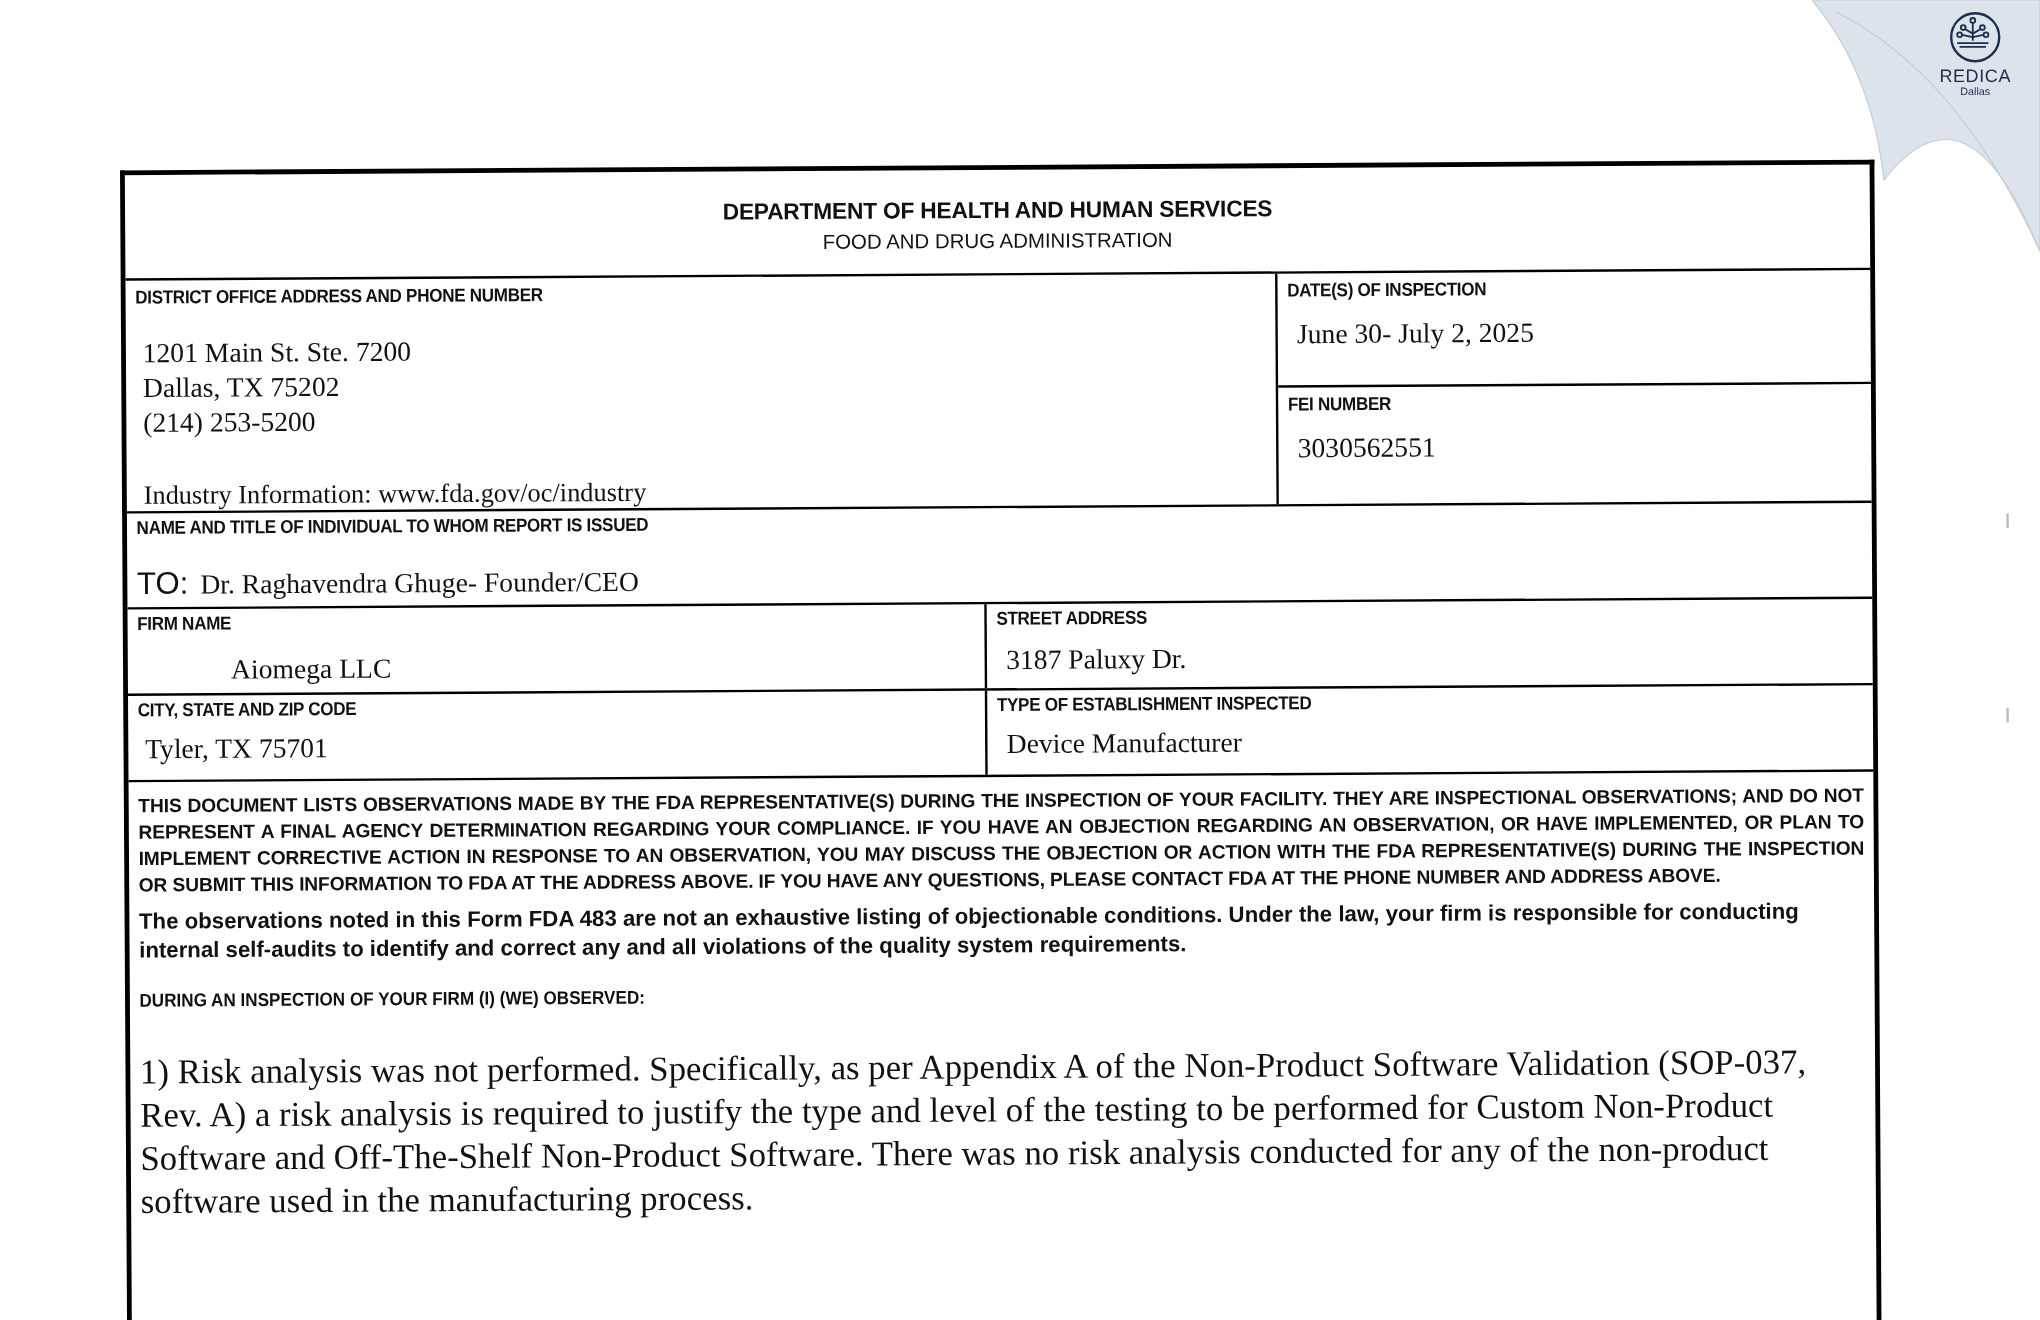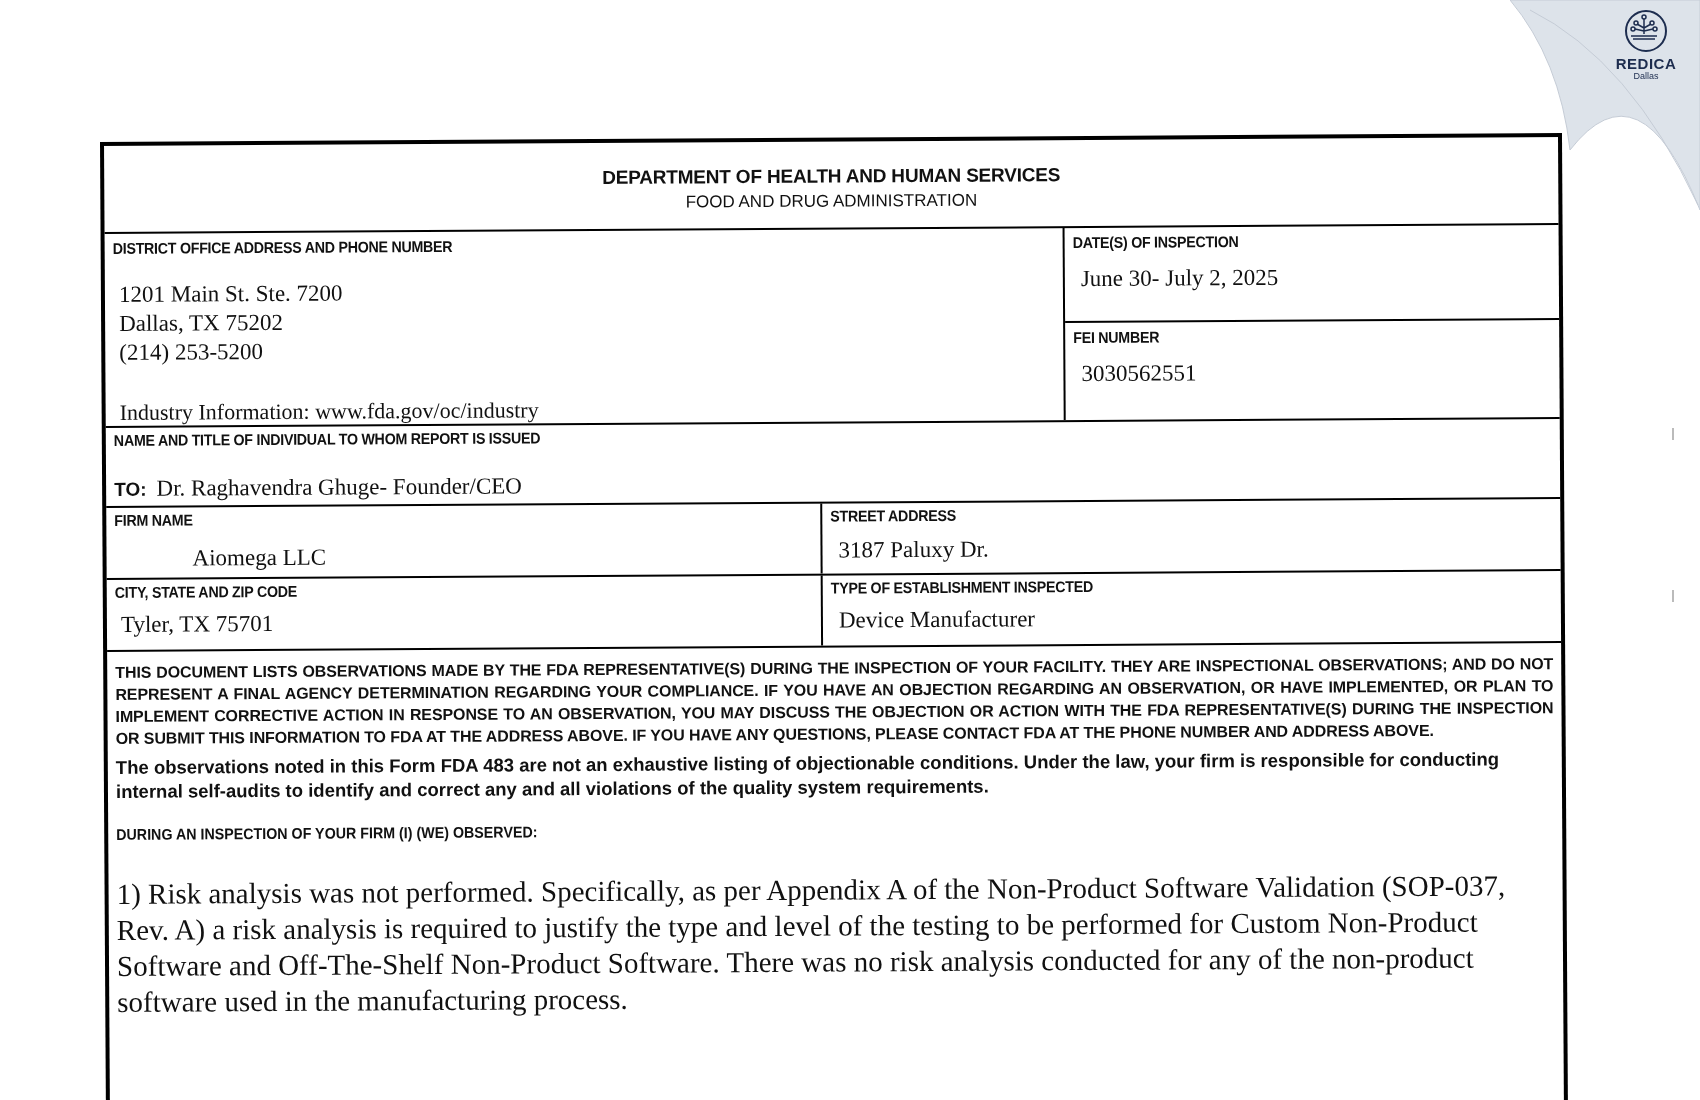--- a/index.html
+++ b/index.html
@@ -1,38 +1,38 @@
 <!DOCTYPE html>
 <html><head>
 <meta charset="utf-8">
 <style>
   html, body { margin:0; padding:0; }
   body { width:1700px; height:1100px; background:#ffffff; position:relative; overflow:hidden; font-family:"Liberation Sans", sans-serif; color:#111; }
   .page-curl { position:absolute; right:0; top:0; width:190px; height:210px; }
   .logo { position:absolute; right:14px; top:10px; width:80px; text-align:center; color:#1d2d4f; }
   .logo .mark { width:38px; height:38px; border:2.5px solid #1d2d4f; border-radius:50%; margin:0 auto; position:relative; }
-  .logo .name { font-weight:bold; font-size:15px; letter-spacing:0.5px; margin-top:4px; line-height:15px; }
+  .logo .name { font-weight:normal; font-size:15px; letter-spacing:0.5px; margin-top:4px; line-height:15px; }
   .logo .sub { font-size:9px; line-height:10px; }
   .form { position:absolute; left:100px; top:142px; width:1462px; height:980px; border:4px solid #000; border-bottom:none; box-sizing:border-box; transform:rotate(-0.35deg); transform-origin:left top; }
   .hdr { height:86px; border-bottom:2px solid #000; text-align:center; }
   .hdr .t1 { font-weight:bold; font-size:19px; padding-top:24px; letter-spacing:-0.2px; }
   .hdr .t2 { font-size:17px; margin-top:4px; }
   .lbl { font-size:15.5px; font-weight:bold; letter-spacing:-0.3px; transform:scaleX(0.92); transform-origin:left; white-space:nowrap; }
   .val { font-family:"Liberation Serif", serif; font-size:23px; white-space:nowrap; }
   .row1 { display:flex; height:192px; border-bottom:2px solid #000; }
   .addr { width:960px; border-right:2px solid #000; padding:6px 8px; box-sizing:border-box; position:relative; }
   .addr .lines { margin-top:22px; margin-left:6px; line-height:29px; }
   .addr .ind { position:absolute; left:14px; bottom:0px; }
   .rightcol { flex:1; display:flex; flex-direction:column; }
   .dates { height:95px; border-bottom:2px solid #000; padding:6px 8px; box-sizing:border-box; }
   .dates .val, .fei .val { margin-top:14px; margin-left:8px; }
   .fei { flex:1; padding:6px 8px; box-sizing:border-box; }
   .row2 { height:80px; border-bottom:2px solid #000; padding:4px 8px; box-sizing:border-box; position:relative; }
   .row2 .to { position:absolute; left:8px; bottom:4px; display:flex; align-items:baseline; gap:10px; }
-  .row2 .to .tolbl { font-weight:bold; font-size:19px; }
+  .row2 .to .tolbl { font-weight:normal; font-size:26px; }
   .row3, .row4 { display:flex; height:70px; border-bottom:2px solid #000; }
   .cellL { width:716px; border-right:2px solid #000; padding:4px 8px; box-sizing:border-box; }
   .cellR { flex:1; padding:4px 8px; box-sizing:border-box; }
   .cellL .val, .cellR .val { margin-top:16px; }
   .notice { padding:10px 8px 0 8px; }
   .notice .caps { font-size:16px; font-weight:bold; line-height:22px; text-align:justify; letter-spacing:-0.1px; }
   .notice .bold483 { font-size:18.5px; font-weight:bold; line-height:24px; margin-top:6px; }
   .notice .during { font-size:15.5px; font-weight:bold; margin-top:22px; transform:scaleX(0.92); transform-origin:left; }
   .obs { font-family:"Liberation Serif", serif; font-size:29px; line-height:36px; margin-top:32px; }
   .scan-mark { position:absolute; left:1672px; width:2px; background:#bbb; }

